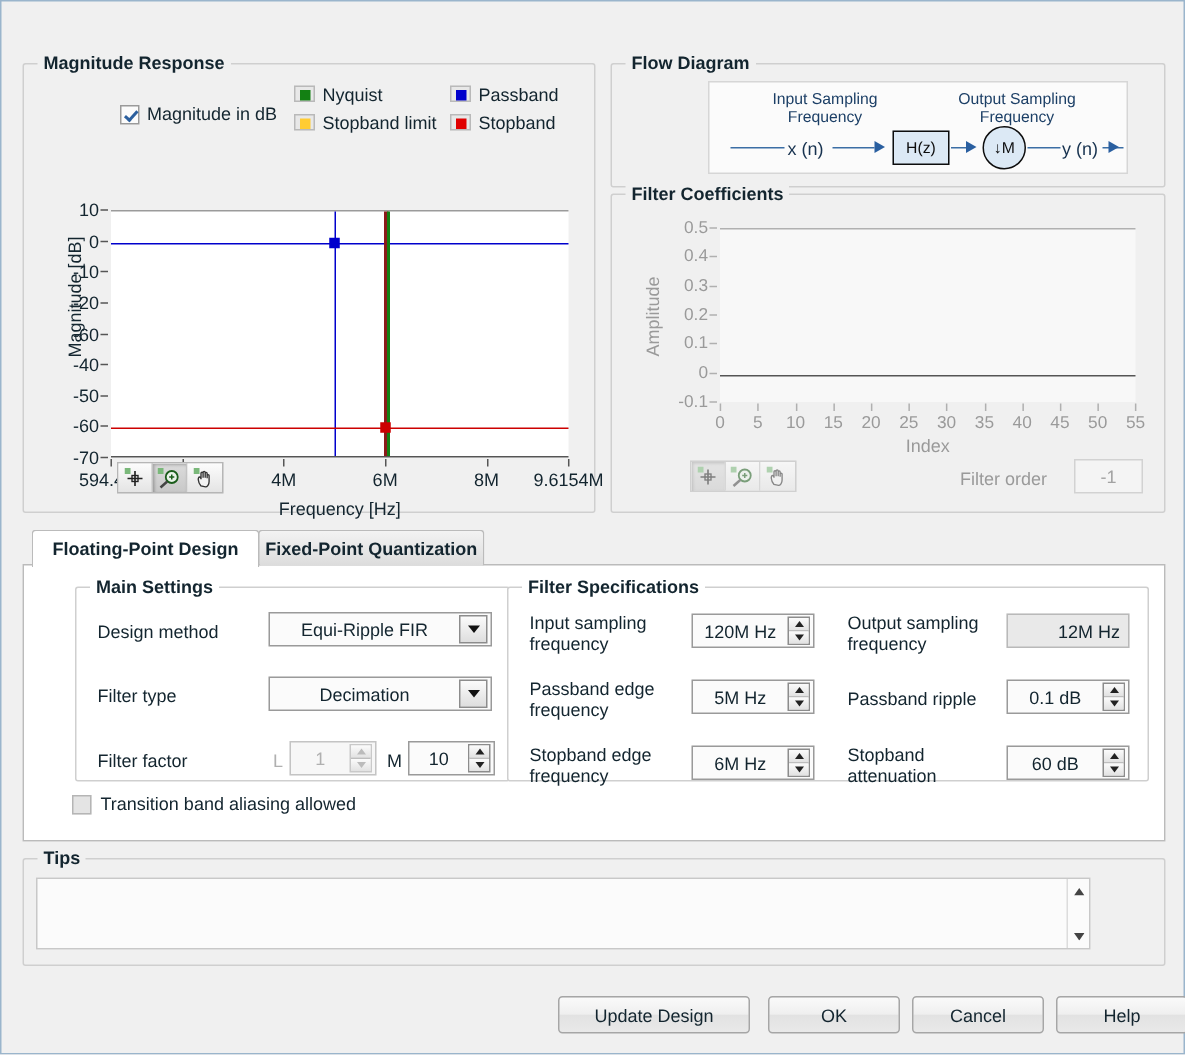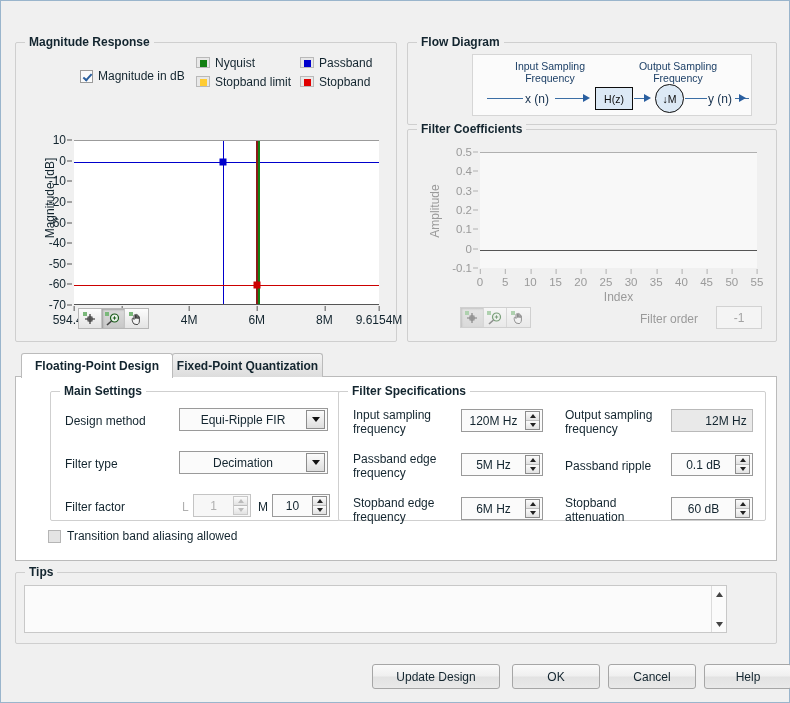--- a/index.html
+++ b/index.html
@@ -415,20 +415,21 @@
           <div class="marker" style="left: 182.763px; top: 144.375px; background: rgb(204, 0, 0);"></div>
         </div>
       <div class="xticks-mag" id="mag-xticks">
           <div class="xtick" style="left: 0px;">594.41k</div>
           <div class="xtick" style="left: 47.523px;">2M</div>
           <div class="xtick" style="left: 115.143px;">4M</div>
           <div class="xtick" style="left: 182.763px;">6M</div>
           <div class="xtick" style="left: 250.383px;">8M</div>
           <div class="xtick" style="left: 305px;">9.6154M</div>
         </div>
+      <div class="xlabel-mag">Frequency [Hz]</div>
     </div>
 
     <div class="gtoolbar" style="left:62px; top:265px;">
       <div class="gtool">
         <svg width="15" height="14" viewBox="0 0 15 14">
           <rect x="0" y="0" width="4" height="4" fill="#7ab87a"></rect>
           <path d="M7,2 L7,12 M2,7 L12,7" stroke="#222" stroke-width="1.1"></path>
           <rect x="5" y="5" width="4" height="4" fill="none" stroke="#222" stroke-width="0.9"></rect>
         </svg>
       </div>

